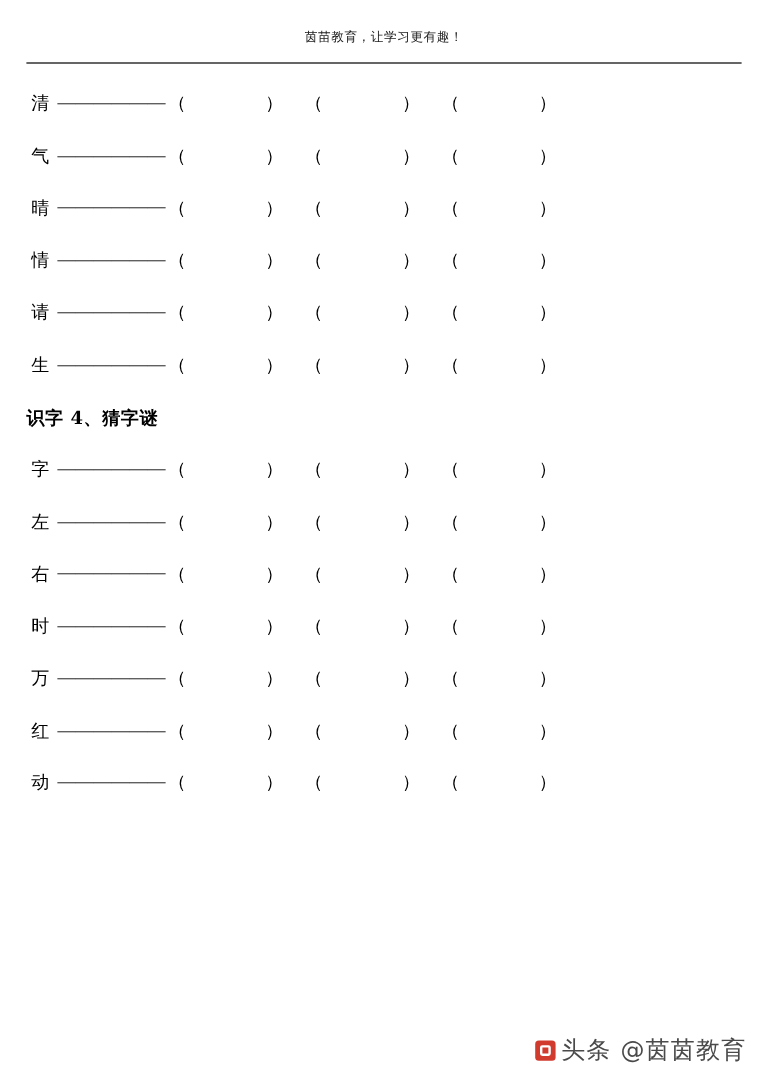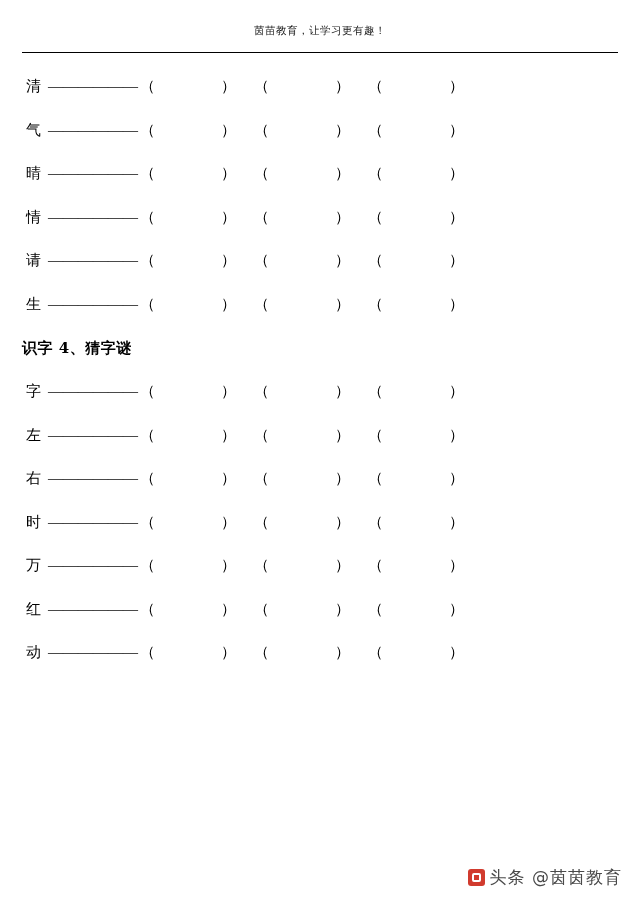--- a/index.html
+++ b/index.html
@@ -91,21 +91,21 @@
     font-family: "DejaVu Serif", "Liberation Serif", serif;
     letter-spacing: 0.5px;
     text-align: right;
   }
   .watermark {
     position: absolute;
     right: 18px;
     bottom: 16px;
     display: flex;
     align-items: center;
-    font-size: 17px;
+    font-size: 20px;
     font-family: "DejaVu Sans", "Liberation Sans", sans-serif;
     color: #4a4a4a;
     letter-spacing: 1px;
   }
   .wm-logo {
     display: inline-block;
     width: 17px;
     height: 17px;
     border-radius: 3px;
     background: #d13b2e;

